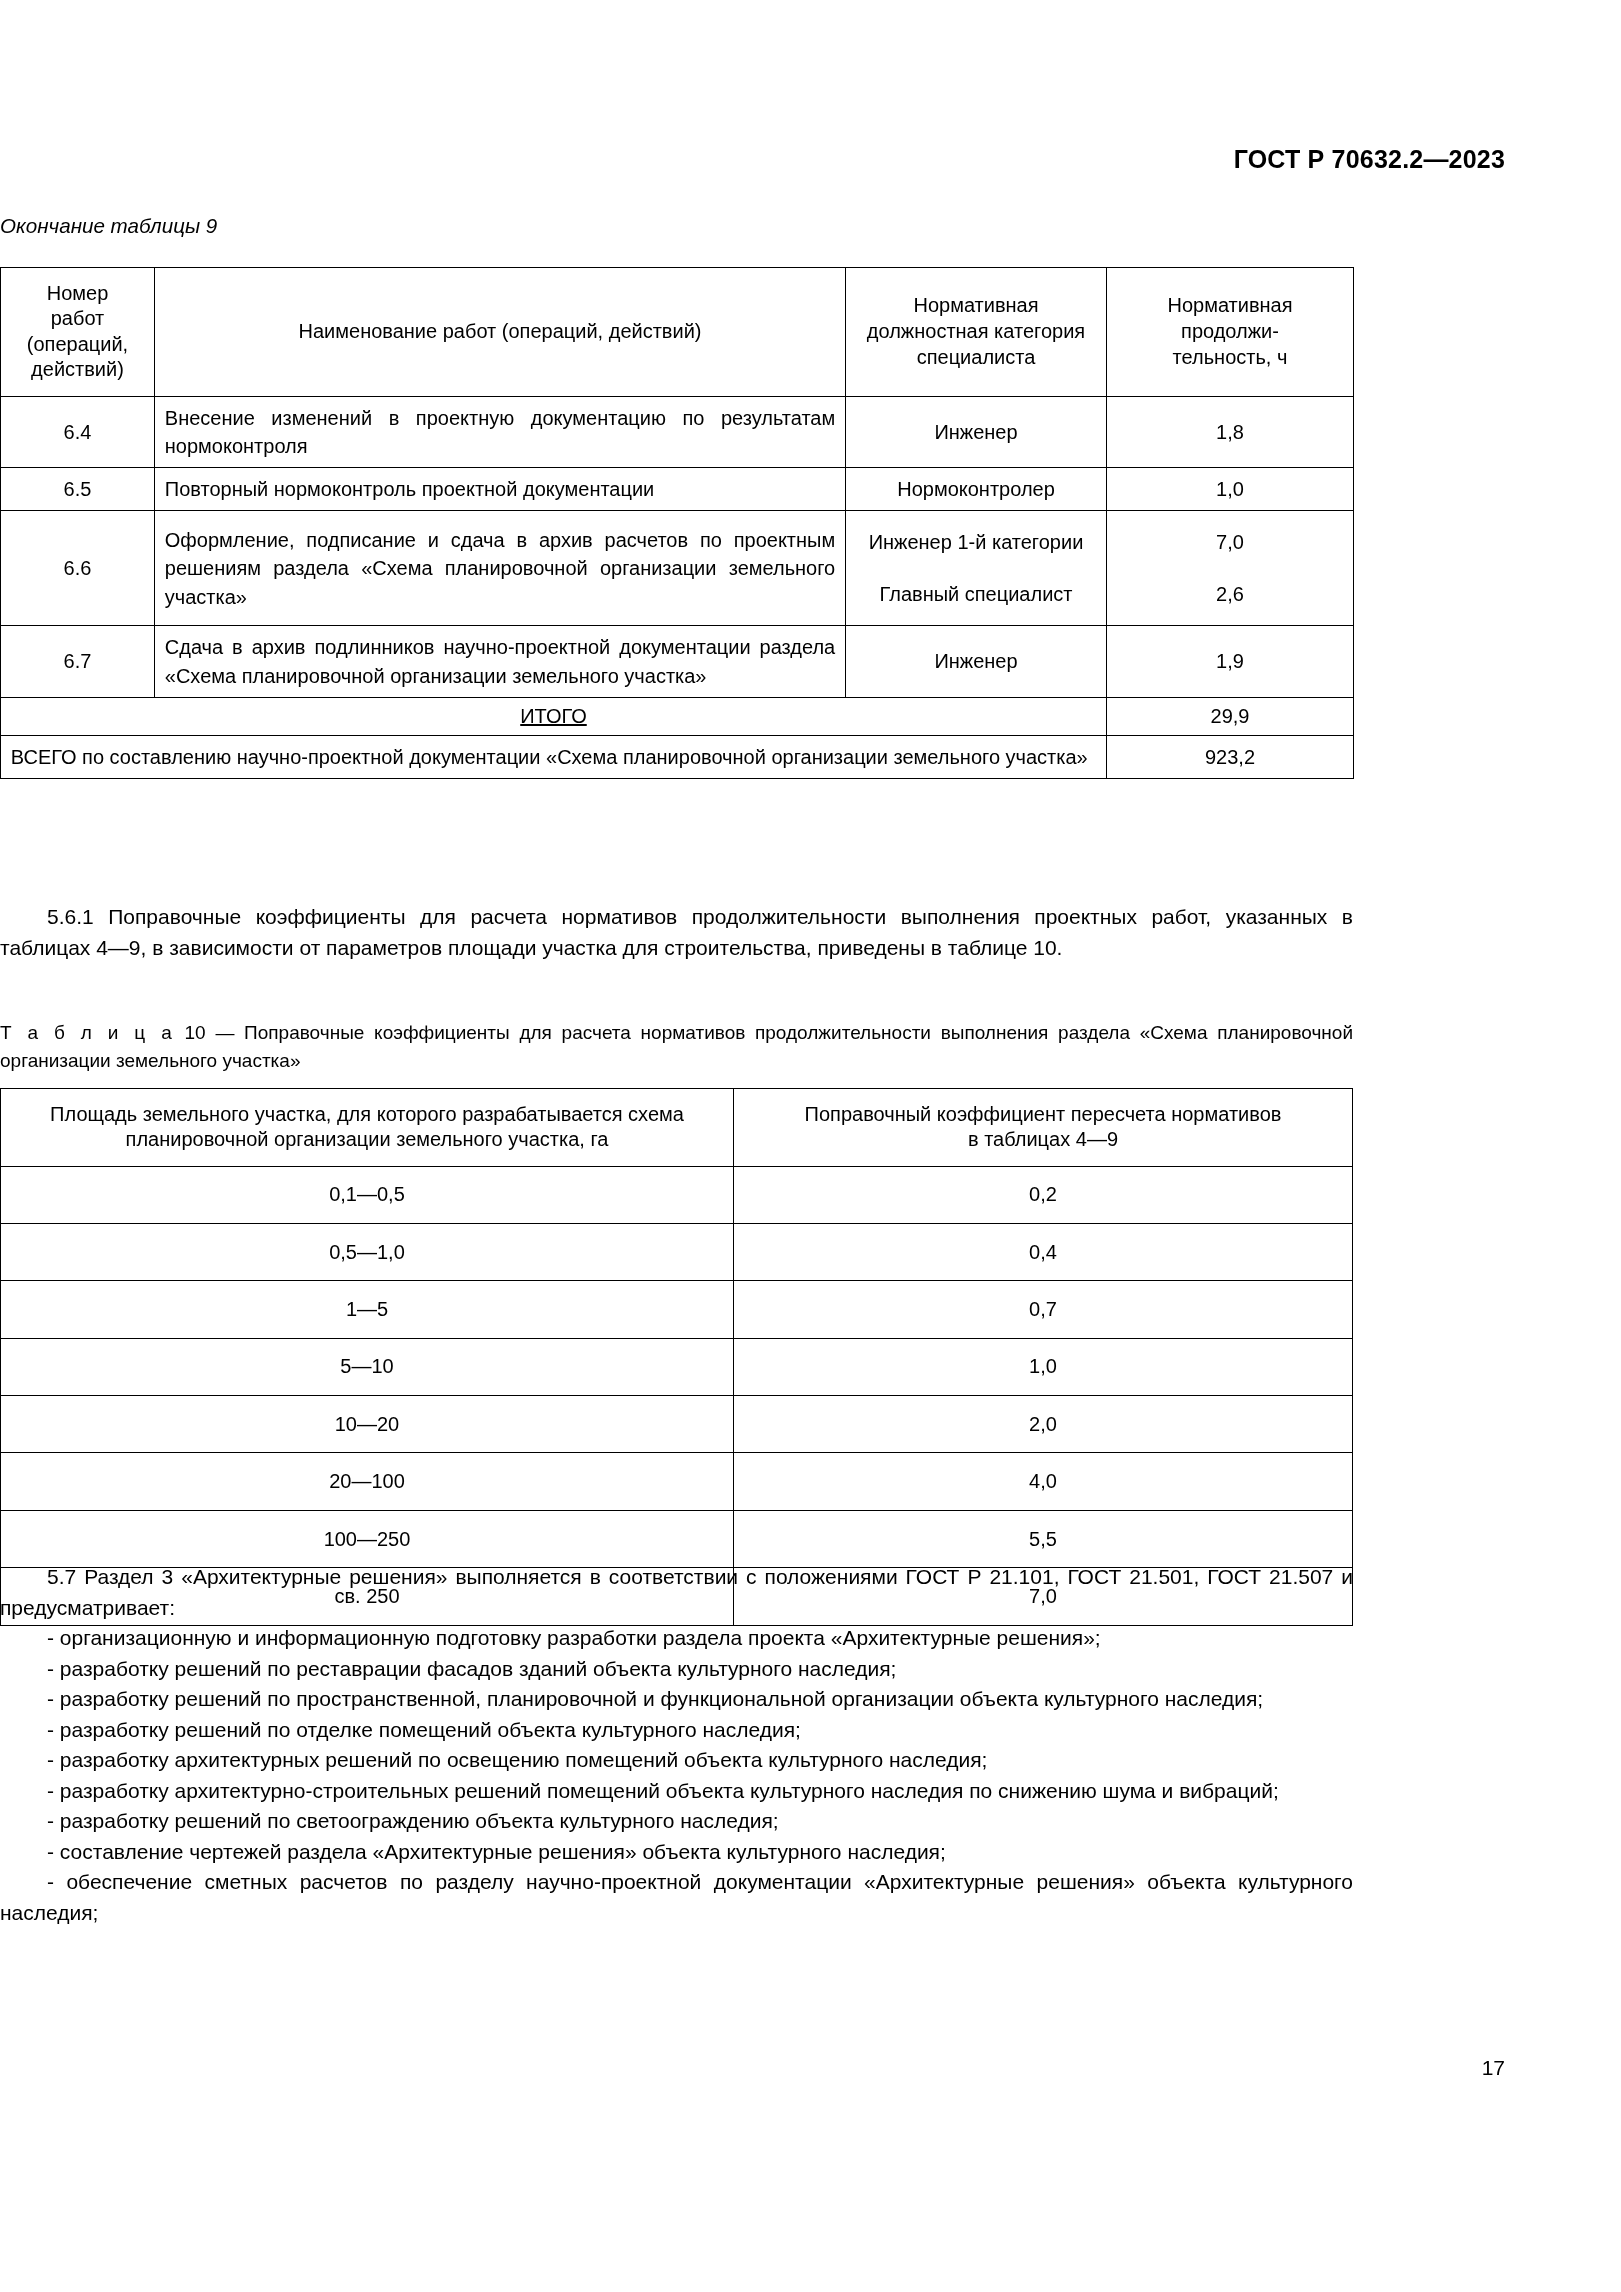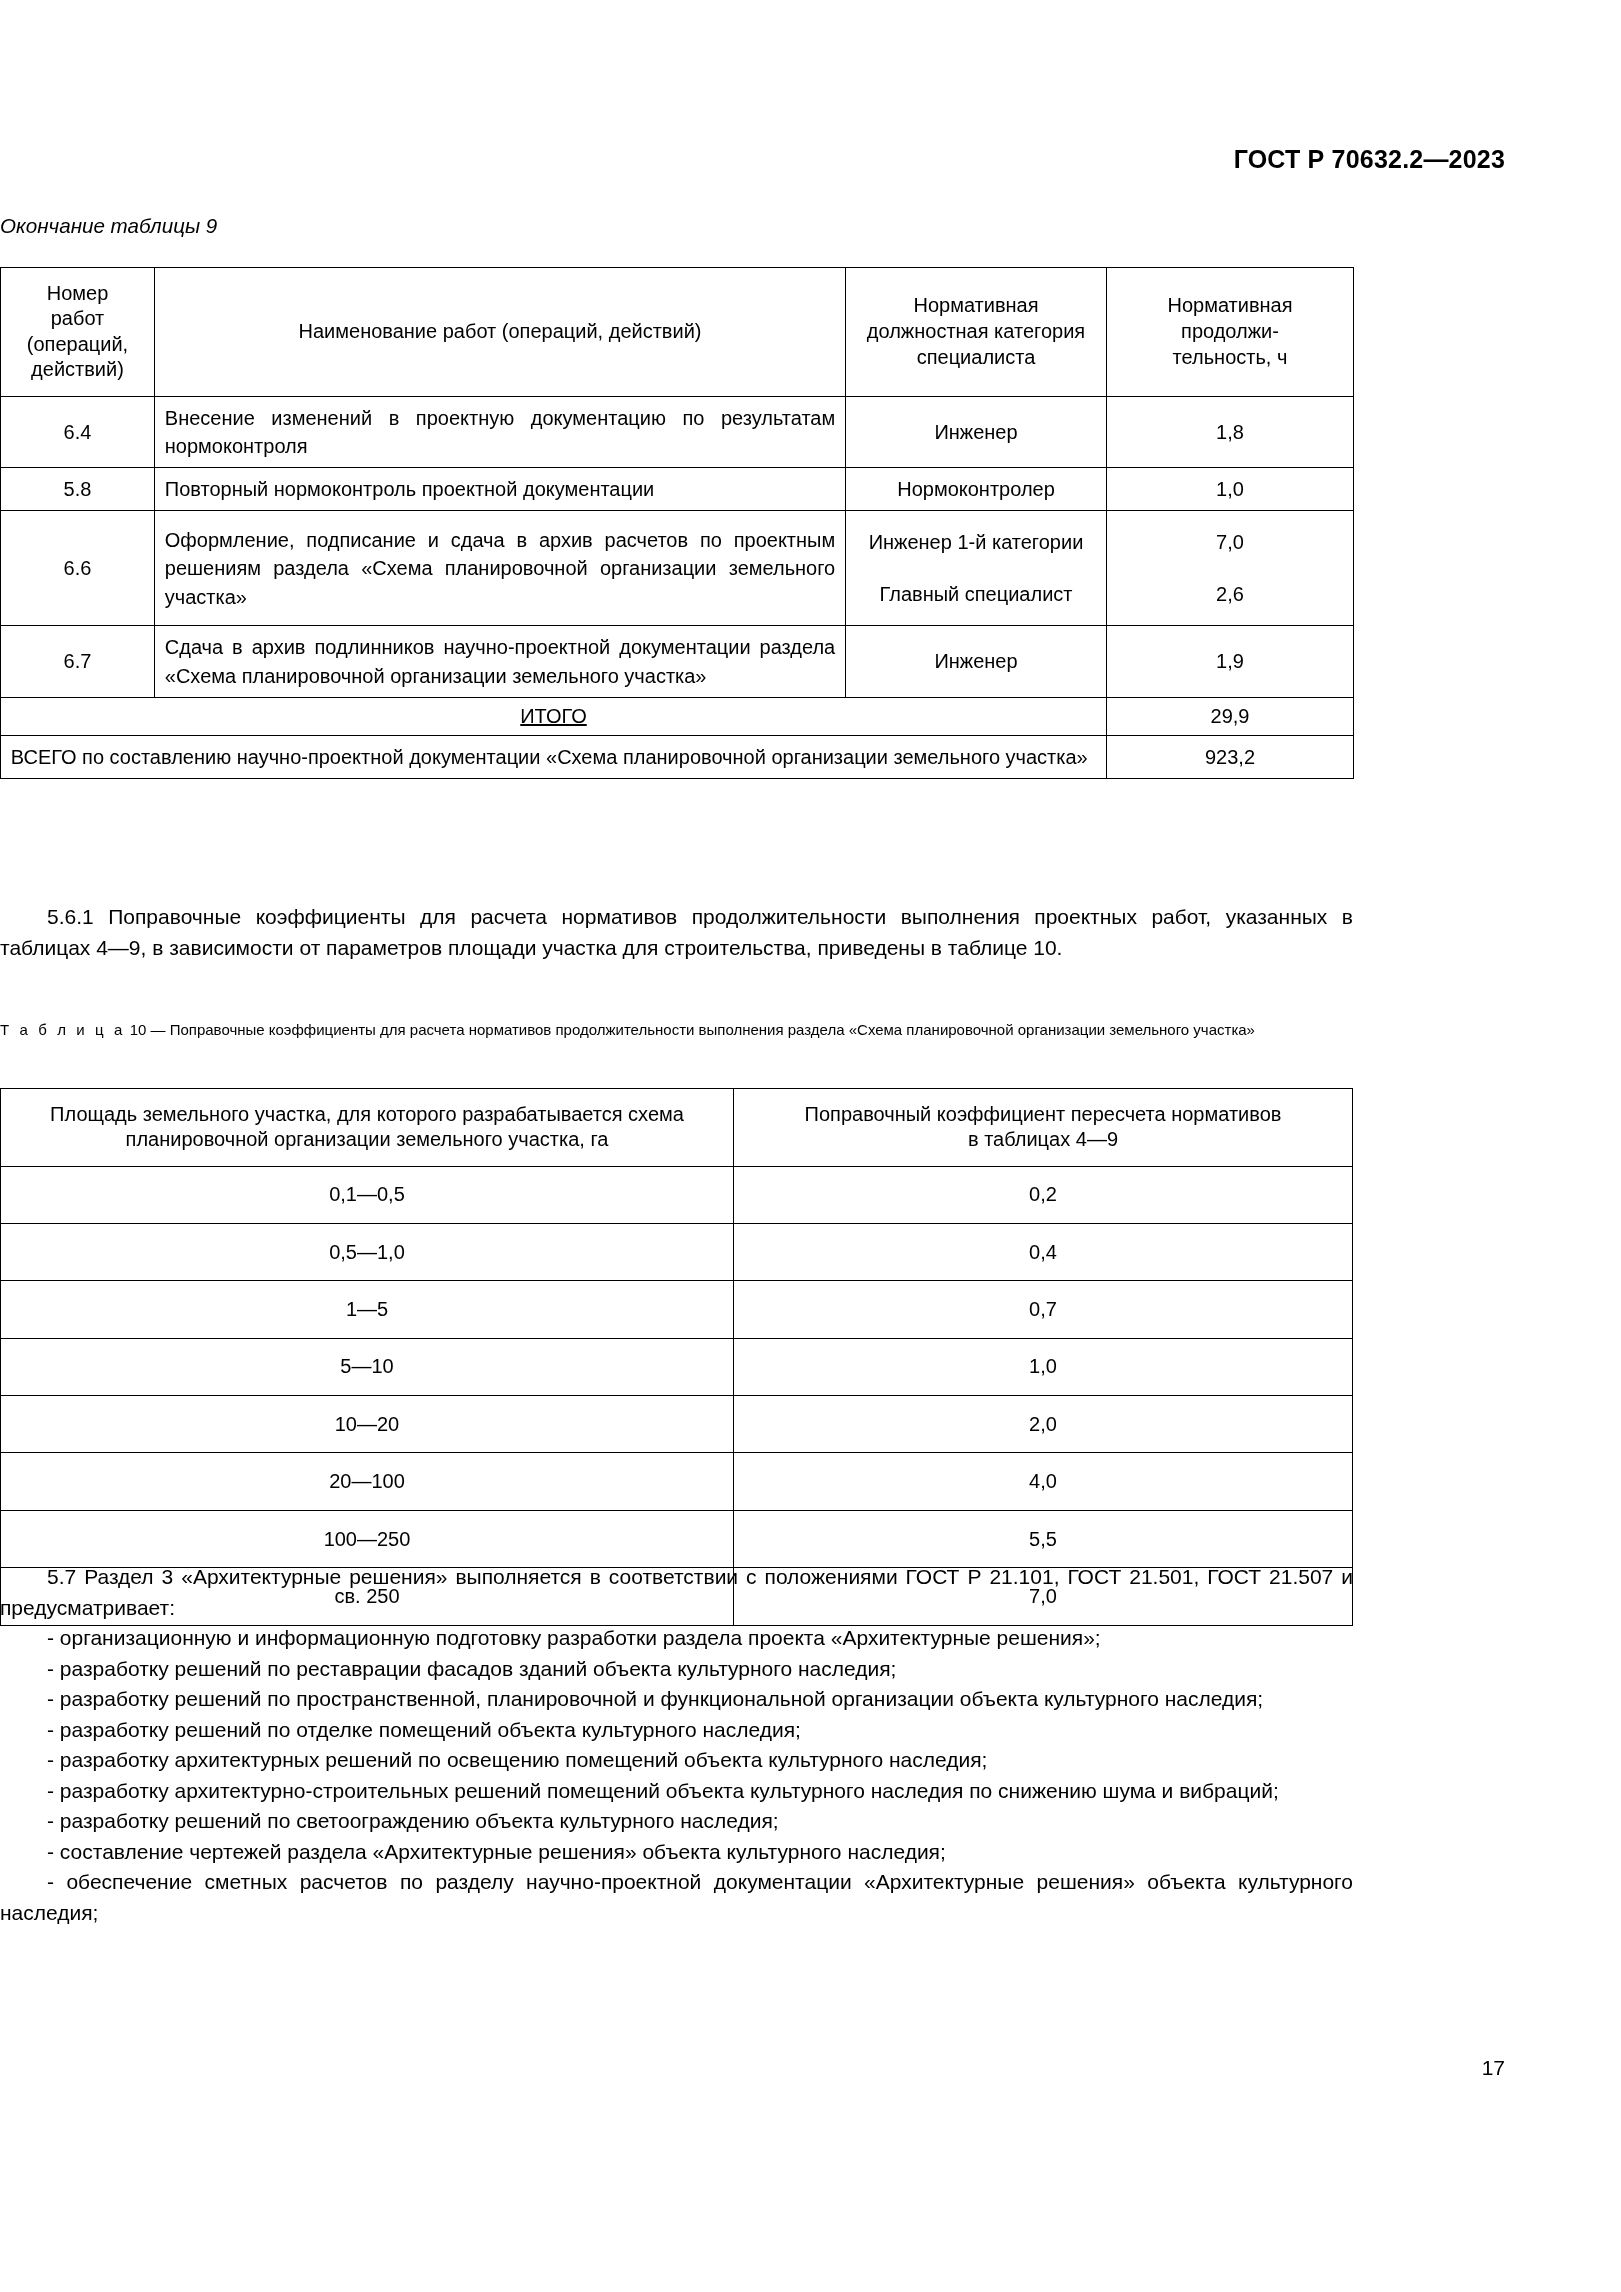--- a/index.html
+++ b/index.html
@@ -101,21 +101,21 @@
     text-align-last: left;
   }
   p.body.ind { text-indent: 47px; }
   .para561 { position: absolute; left: 0; top: 902px; width: 1353px; }
 
   .tbl10-cap {
     position: absolute;
     left: 0;
     top: 1019px;
     width: 1353px;
-    font-size: 15px;
+    font-size: 19px;
     line-height: 1.45;
     text-align: justify;
     text-align-last: left;
   }
   .spaced { letter-spacing: 3.1px; }
 
   
   .t10 {
     position: absolute;
     left: 0;
@@ -190,21 +190,21 @@
     <tbody>
 
       <tr>
         <td class="cell-num">6.4</td>
         <td class="cell-desc">Внесение изменений в проектную документацию по результатам нормоконтроля</td>
         <td class="cell-role">Инженер</td>
         <td class="cell-hours">1,8</td>
       </tr>
 
       <tr>
-        <td class="cell-num">5.8</td>
+        <td class="cell-num">6.5</td>
         <td class="cell-desc">Повторный нормоконтроль проектной документации</td>
         <td class="cell-role">Нормоконтролер</td>
         <td class="cell-hours">1,0</td>
       </tr>
 
       <tr>
         <td class="cell-num">6.6</td>
         <td class="cell-desc">Оформление, подписание и сдача в архив расчетов по проектным решениям раздела «Схема планировочной организации земельного участка»</td>
         <td class="cell-rolestack">
           <div class="sub">Инженер 1-й категории</div>

